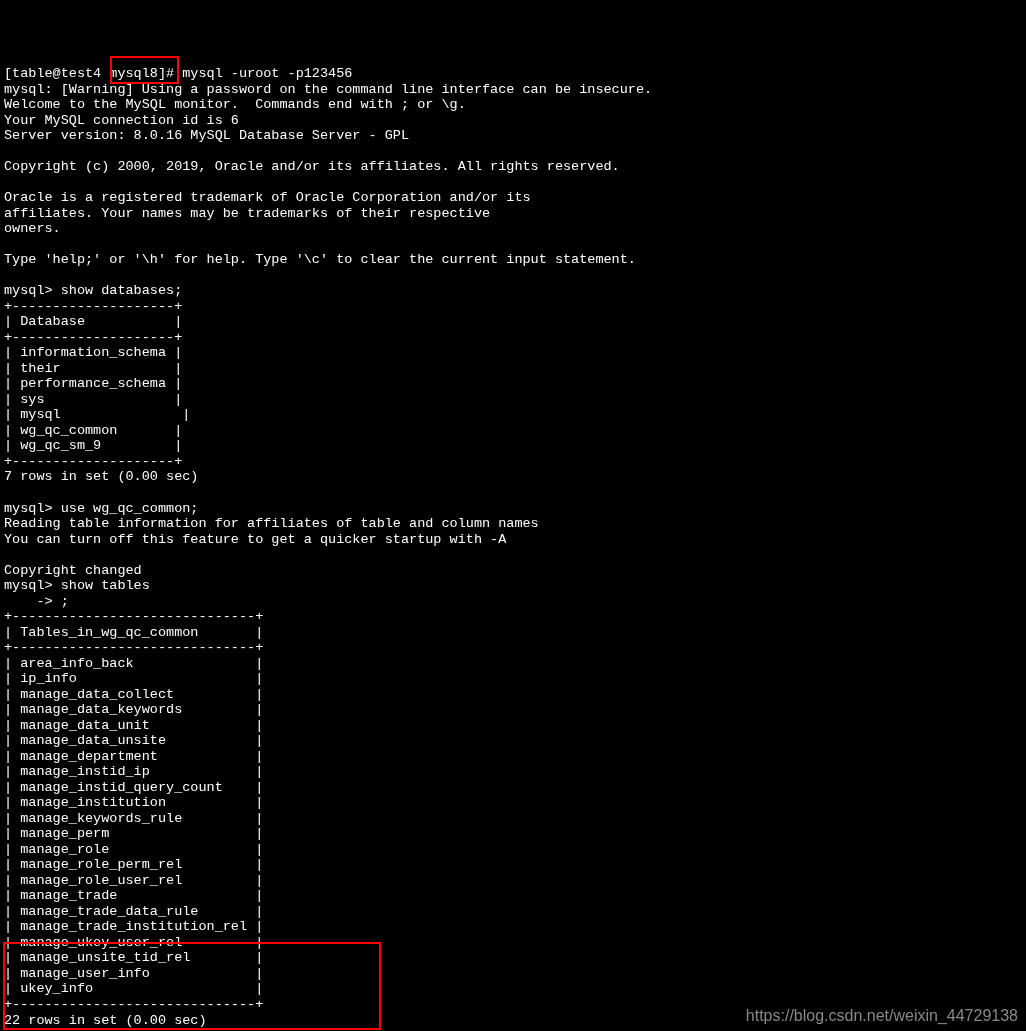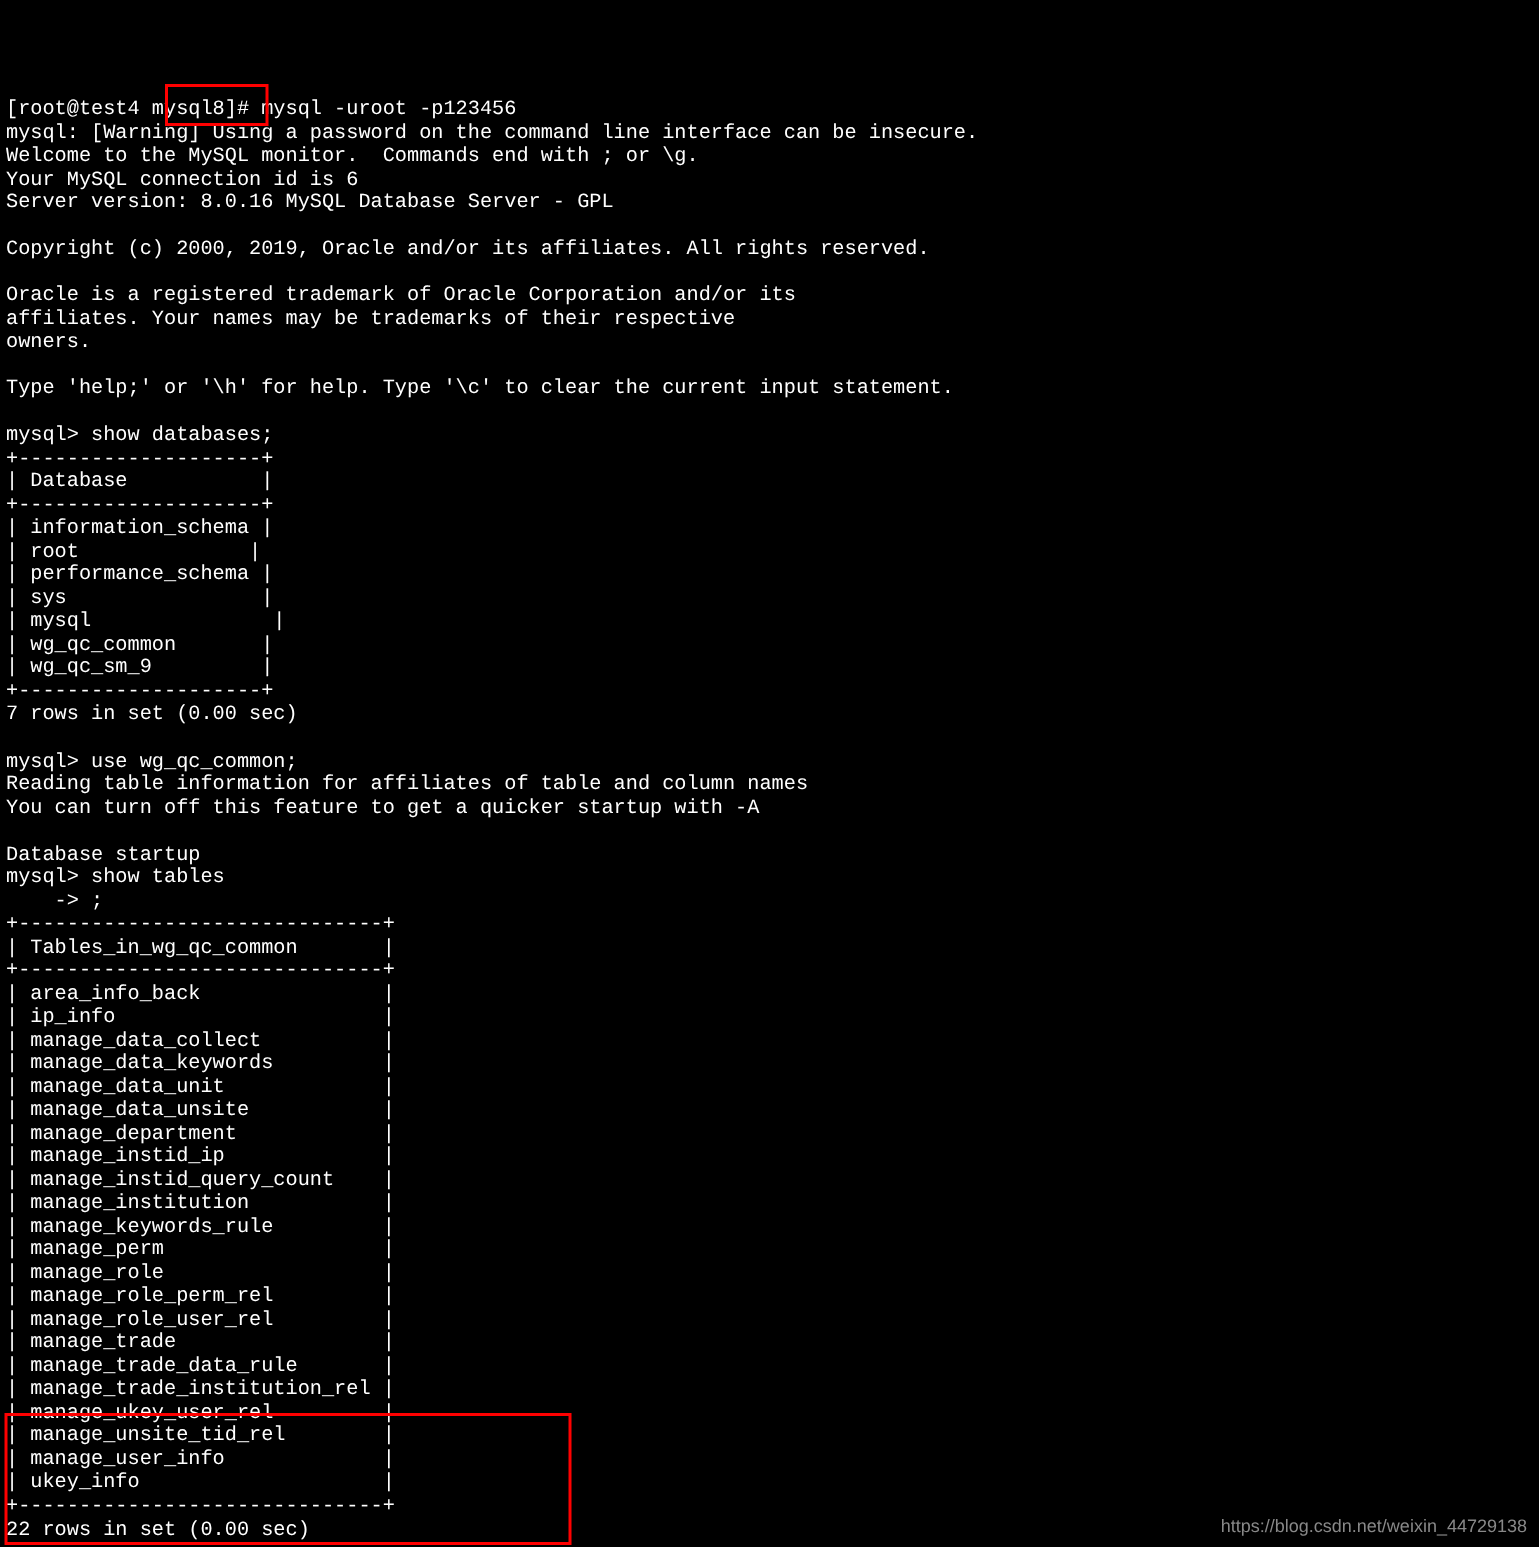--- a/index.html
+++ b/index.html
@@ -36,63 +36,63 @@
       left: 3px;
       width: 378px;
       height: 88px;
       pointer-events: none;
     }
     .watermark {
       position: absolute;
       bottom: 6px;
       right: 8px;
       color: #888888;
-      font-size: 12px;
+      font-size: 16px;
       font-family: Arial, sans-serif;
       text-align: center;
     }
   </style>
 </head>
 <body>
 
 
 
-<div><span>[root@test4 mysql8]# mysql -uroot -p123456</span>
+<div><span>[table@test4 mysql8]# mysql -uroot -p123456</span>
 <span>mysql: [Warning] Using a password on the command line interface can be insecure.</span>
 <span>Welcome to the MySQL monitor.  Commands end with ; or \g.</span>
 <span>Your MySQL connection id is 6</span>
 <span>Server version: 8.0.16 MySQL Database Server - GPL</span>
 
 <span>Copyright (c) 2000, 2019, Oracle and/or its affiliates. All rights reserved.</span>
 
 <span>Oracle is a registered trademark of Oracle Corporation and/or its</span>
 <span>affiliates. Your names may be trademarks of their respective</span>
 <span>owners.</span>
 
 <span>Type 'help;' or '\h' for help. Type '\c' to clear the current input statement.</span>
 
 <span>mysql&gt; show databases;</span>
 <span>+--------------------+</span>
 <span>| Database           |</span>
 <span>+--------------------+</span>
 <span>| information_schema |</span>
-<span>| root              |</span>
+<span>| their              |</span>
 <span>| performance_schema |</span>
 <span>| sys                |</span>
 <span>| mysql               |</span>
 <span>| wg_qc_common       |</span>
 <span>| wg_qc_sm_9         |</span>
 <span>+--------------------+</span>
 <span>7 rows in set (0.00 sec)</span>
 
 <span>mysql&gt; use wg_qc_common;</span>
 <span>Reading table information for affiliates of table and column names</span>
 <span>You can turn off this feature to get a quicker startup with -A</span>
 
-<span>Database startup</span>
+<span>Copyright changed</span>
 <span>mysql&gt; show tables</span>
 <span>    -&gt; ;</span>
 <span>+------------------------------+</span>
 <span>| Tables_in_wg_qc_common       |</span>
 <span>+------------------------------+</span>
 <span>| area_info_back               |</span>
 <span>| ip_info                      |</span>
 <span>| manage_data_collect          |</span>
 <span>| manage_data_keywords         |</span>
 <span>| manage_data_unit             |</span>

